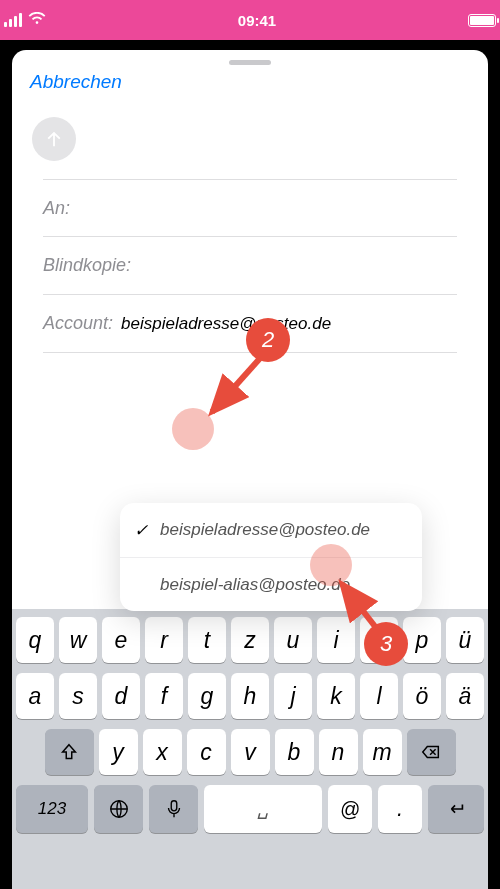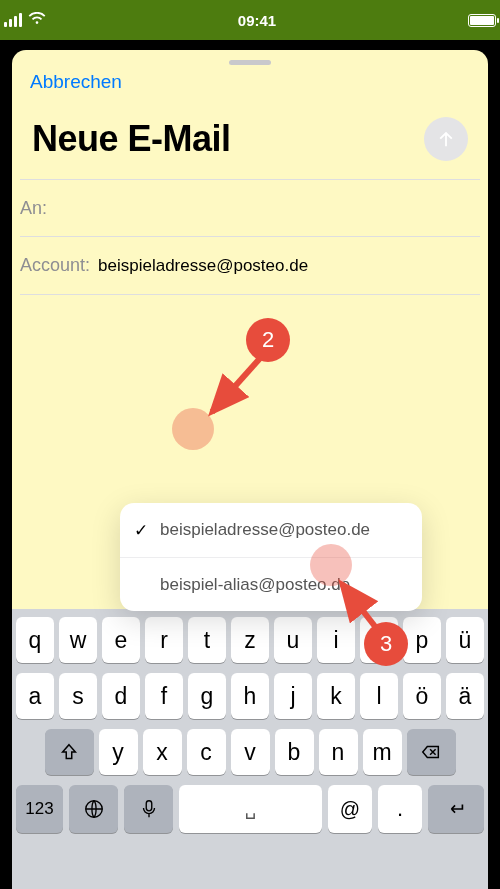--- a/index.html
+++ b/index.html
@@ -1,41 +1,41 @@
 <!DOCTYPE html>
 <html><head>
 <meta charset="utf-8">
 <style>
   * { box-sizing: border-box; margin: 0; padding: 0; }
   html, body { width: 500px; height: 889px; font-family: -apple-system, "Helvetica Neue", Arial, sans-serif; overflow: hidden; }
   body { background: #000; position: relative; }
 
   
-  .status-bar { height: 40px; background: #4d7c0f; color: #fff; display: flex; align-items: center; justify-content: space-between; padding: 0 4px; font-size: 15px; font-weight: 600; }
+  .status-bar { height: 40px; background: #ec4899; color: #fff; display: flex; align-items: center; justify-content: space-between; padding: 0 4px; font-size: 15px; font-weight: 600; }
   .status-left { display: flex; align-items: center; gap: 6px; }
   .status-right { display: flex; align-items: center; }
   .signal-bars { display: flex; align-items: flex-end; gap: 2px; }
   .signal-bars span { width: 3px; background: #fff; border-radius: 1px; }
   .signal-bars span:nth-child(1){height:5px;} .signal-bars span:nth-child(2){height:8px;} .signal-bars span:nth-child(3){height:11px;} .signal-bars span:nth-child(4){height:14px;}
   .wifi-icon svg { width: 18px; height: 14px; }
   .battery { width: 28px; height: 13px; border: 1.5px solid #fff; border-radius: 3px; position: relative; }
   .battery::after { content:""; position:absolute; right:-4px; top:3px; width:2px; height:5px; background:#fff; border-radius:1px; }
   .battery-fill { position:absolute; left:1px; top:1px; bottom:1px; right:1px; background:#fff; border-radius:1px; }
 
   
-  .sheet-wrap { position:absolute; top:50px; left:12px; right:12px; bottom:0; background:#fef9c3; border-radius:14px 14px 0 0; overflow:hidden; }
+  .sheet-wrap { position:absolute; top:50px; left:12px; right:12px; bottom:0; background:#ffffff; border-radius:14px 14px 0 0; overflow:hidden;font-style:italic; }
   .grabber { width:42px; height:5px; background:#c9c9cc; border-radius:3px; margin:10px auto 0; }
   .cancel-btn { color:#007aff; font-size:19px; padding: 6px 18px 0; display:inline-block; }
 
   .title-row { display:flex; align-items:center; justify-content:space-between; padding: 24px 20px 18px; }
   .title-row h1 { font-size:36px; font-weight:700; letter-spacing:-0.5px; }
   .send-btn { width:44px; height:44px; border-radius:50%; background:#e4e4e6; display:flex; align-items:center; justify-content:center; }
   .send-btn svg { width:22px; height:22px; }
 
-  .fields { padding: 0 8px; }
+  .fields { padding: 0 31px; }
   .field-row { display:flex; align-items:center; height:58px; border-bottom:1px solid #dedee0; font-size:18px; color:#8e8e93; }
   .field-row:first-child { border-top:1px solid #dedee0; }
   .field-row .label { margin-right:8px; }
   .field-row .value { color:#000; font-size:17px; }
   .cursor { display:inline-block; width:2px; height:22px; background:#007aff; vertical-align:middle; margin-left:2px; }
   .add-contact { margin-left:auto; width:28px; height:28px; display:flex; align-items:center; justify-content:center; }
   .add-contact svg { width:26px; height:26px; }
 
   
   .popover { position:absolute; left:108px; width:302px; top:453px; background:#fff; border-radius:14px; box-shadow:0 8px 30px rgba(0,0,0,0.15); overflow:hidden; z-index:10; }
@@ -50,21 +50,21 @@
 
   
   .keyboard { position:absolute; bottom:0; left:0; right:0; height:280px; background:#d1d4d9; padding:8px 4px 4px; }
   .kb-row { display:flex; justify-content:center; gap:5px; margin-bottom:10px; }
   .key { background:#fff; border-radius:6px; box-shadow:0 1px 0 rgba(0,0,0,0.3); height:46px; display:flex; align-items:center; justify-content:center; font-size:23px; color:#000; }
   .key.letter { width:39px; }
   .key.special { background:#aeb3bc; width:49px; }
   .key svg { width:22px; height:22px; }
   .kb-row.row4 .key { height:48px; }
   .kb-row.row4 { gap:6px; }
-  .key.num { width:47px; font-size:17px; }
+  .key.num { width:72px; font-size:17px; }
   .key.space { flex:1; color:#555; font-size:18px; }
   .key.at { width:44px; font-size:20px; }
   .key.dot { width:44px; font-size:22px; }
   .key.ret { width:56px; }
 </style>
 </head>
 <body>
 
 <div class="status-bar">
   <div class="status-left">
@@ -86,31 +86,33 @@
         <div class="battery-fill"></div>
       </div>
   </div>
 </div>
 
 <div class="sheet-wrap">
   <div class="grabber"></div>
   <span class="cancel-btn">Abbrechen</span>
 
   <div class="title-row">
-    <h1>Neue E-Mail</h1>
     <div class="send-btn">
       <svg viewBox="0 0 24 24">
           <path fill="#fff" d="M12 4l-7 7 1.4 1.4L11 7.8V20h2V7.8l4.6 4.6L19 11z"></path>
         </svg>
     </div>
   </div>
 
   <div class="fields">
     <div class="field-row">
       <span class="label">An:</span>
+    </div>
+    <div class="field-row">
+      <span class="label">Blindkopie:</span>
     </div>
     <div class="field-row">
       <span class="label">Account:</span>
       <span class="value">beispieladresse@posteo.de</span>
     </div>
   </div>
 
   
   <div class="popover">
     <div class="popover-item">

